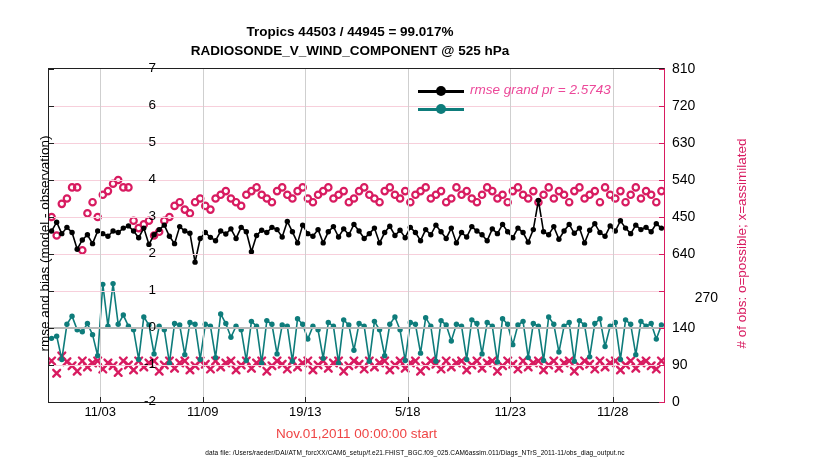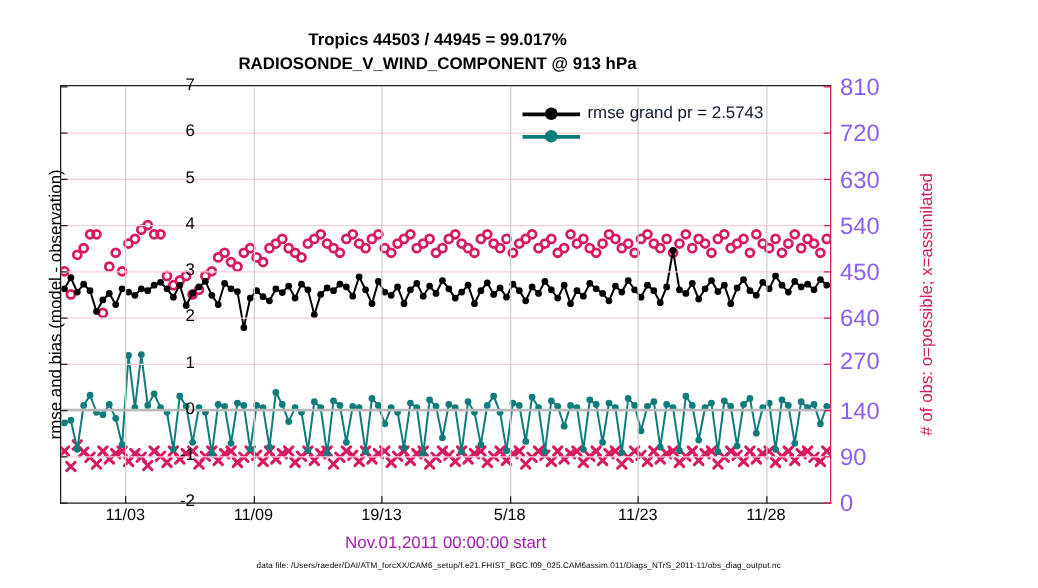--- a/index.html
+++ b/index.html
@@ -30,66 +30,66 @@
   
   .ytick-l{
     position:absolute;right:674px;text-align:right;width:40px;
     font-size:13.5px;color:#000;transform:translateY(-9px);
   }
   .ytick-mark{position:absolute;left:48px;width:6px;height:1px;background:#202020;}
   .ytick-mark.r{left:659px;}
 
   .ytick-r{
     position:absolute;left:672px;width:46px;text-align:left;
-    font-size:19px;color:#8b5cf6;transform:translateY(-9px);
+    font-size:14px;color:#000000;transform:translateY(-9px);
   }
 
   .xtick-mark{position:absolute;top:397px;width:1px;height:6px;background:#202020;}
   .xtick-lbl{
     position:absolute;top:404px;width:70px;margin-left:-35px;text-align:center;
     font-size:13px;color:#000;
   }
 
   .ylabel-left{
     position:absolute;left:-121px;top:236px;width:330px;text-align:center;
     font-size:13.5px;color:#000;transform:rotate(-90deg);
   }
   .ylabel-right{
     position:absolute;left:576px;top:236px;width:330px;text-align:center;
     font-size:13.5px;color:#d81b60;transform:rotate(-90deg);
   }
   .xlabel{
     position:absolute;left:48px;top:426px;width:617px;text-align:center;
-    font-size:13.5px;color:#a21caf;
+    font-size:13.5px;color:#ef4444;
   }
   .footer{
     position:absolute;left:0;top:449px;width:830px;text-align:center;
     font-size:6.5px;color:#000;letter-spacing:0.1px;
   }
 
   
   .legend{position:absolute;left:418px;top:82px;width:230px;}
   .legend-row{position:relative;height:18px;}
   .legend-line{position:absolute;left:0;top:8px;width:46px;height:2.5px;}
   .legend-dot{
     position:absolute;left:18px;top:4px;width:10px;height:10px;border-radius:50%;
   }
   .legend-text{
-    position:absolute;left:52px;top:0;font-size:13.5px;color:#0f172a;white-space:nowrap;
+    position:absolute;left:52px;top:0;font-size:13.5px;color:#ec4899;white-space:nowrap;font-style:italic;
   }
   svg{position:absolute;left:0;top:0;overflow:visible;}
 </style>
 </head>
 <body>
 
 <div id="root">
 
   <div class="title-block">
     <div>Tropics 44503 / 44945 = 99.017%</div>
-    <div class="title-l2">RADIOSONDE_V_WIND_COMPONENT @ 913 hPa</div>
+    <div class="title-l2">RADIOSONDE_V_WIND_COMPONENT @ 525 hPa</div>
   </div>
 
   <div class="plot" style="border-right-color: rgb(216, 27, 96);">
     <div class="inner" id="plot-inner">
       <svg id="svg-layer" width="615" height="333">
           <g>
             <circle cx="2.5625" cy="148" r="3.2" fill="none" stroke="#d81b60" stroke-width="2.2"></circle>
             <circle cx="7.6875" cy="166.5" r="3.2" fill="none" stroke="#d81b60" stroke-width="2.2"></circle>
             <circle cx="12.8125" cy="134.84444444444443" r="3.2" fill="none" stroke="#d81b60" stroke-width="2.2"></circle>
             <circle cx="17.9375" cy="129.49999999999997" r="3.2" fill="none" stroke="#d81b60" stroke-width="2.2"></circle>
@@ -617,21 +617,21 @@
       <div class="ytick-l" style="top: 106px;">6</div>
       <div class="ytick-mark" style="top: 106px;"></div>
       <div class="ytick-l" style="top: 69px;">7</div>
       <div class="ytick-mark" style="top: 69px;"></div>
       <div class="ytick-r" style="top: 402px;">0</div>
       <div class="ytick-mark r" style="top: 402px; background: rgb(216, 27, 96);"></div>
       <div class="ytick-r" style="top: 365px;">90</div>
       <div class="ytick-mark r" style="top: 365px; background: rgb(216, 27, 96);"></div>
       <div class="ytick-r" style="top: 328px;">140</div>
       <div class="ytick-mark r" style="top: 328px; background: rgb(216, 27, 96);"></div>
-      <div class="ytick-r" style="top: 288px;">270</div>
+      <div class="ytick-r" style="top: 298px; text-align: right;">270</div>
       <div class="ytick-mark r" style="top: 291px; background: rgb(216, 27, 96);"></div>
       <div class="ytick-r" style="top: 254px;">640</div>
       <div class="ytick-mark r" style="top: 254px; background: rgb(216, 27, 96);"></div>
       <div class="ytick-r" style="top: 217px;">450</div>
       <div class="ytick-mark r" style="top: 217px; background: rgb(216, 27, 96);"></div>
       <div class="ytick-r" style="top: 180px;">540</div>
       <div class="ytick-mark r" style="top: 180px; background: rgb(216, 27, 96);"></div>
       <div class="ytick-r" style="top: 143px;">630</div>
       <div class="ytick-mark r" style="top: 143px; background: rgb(216, 27, 96);"></div>
       <div class="ytick-r" style="top: 106px;">720</div>

